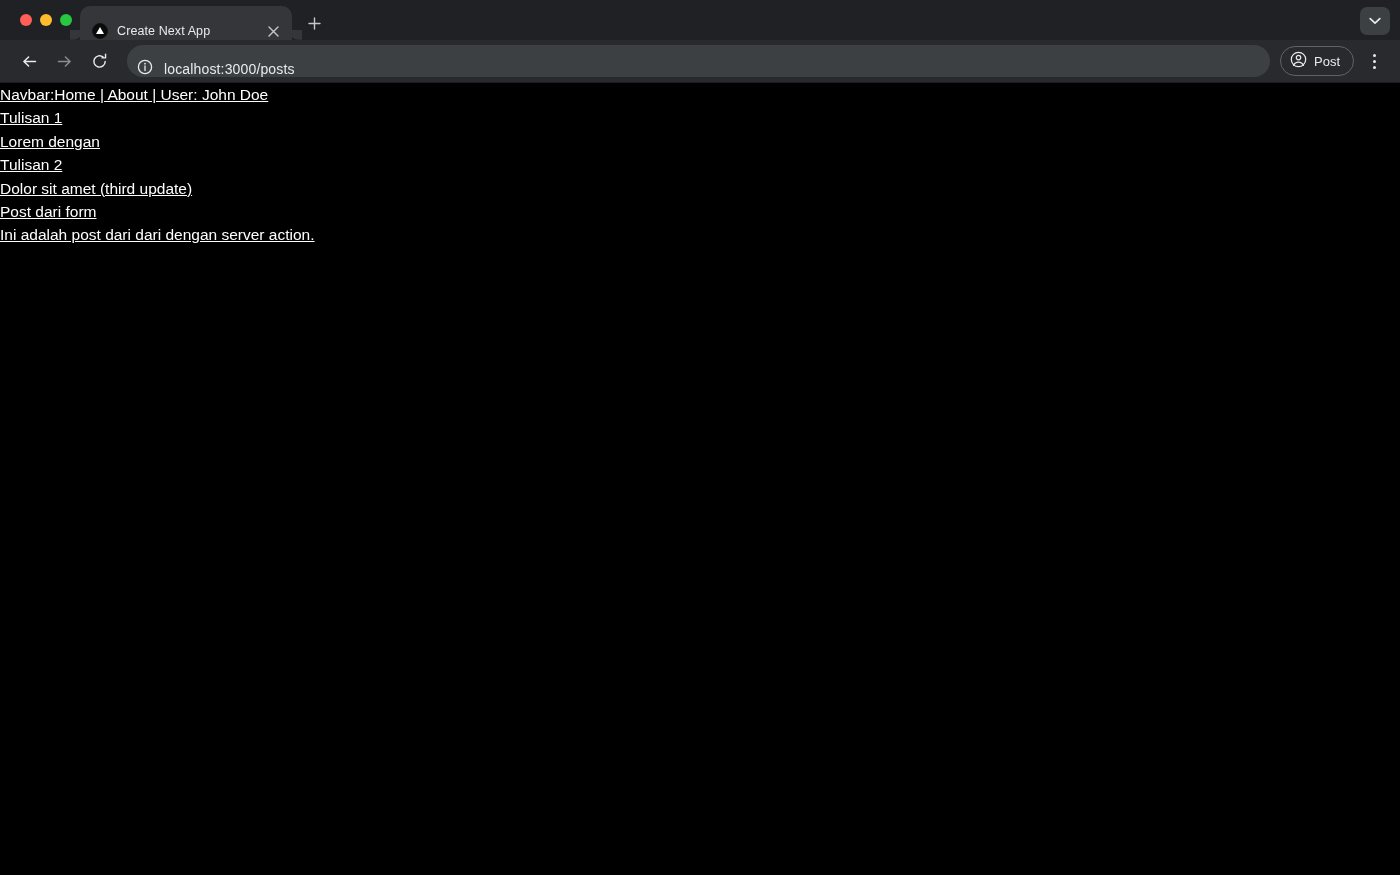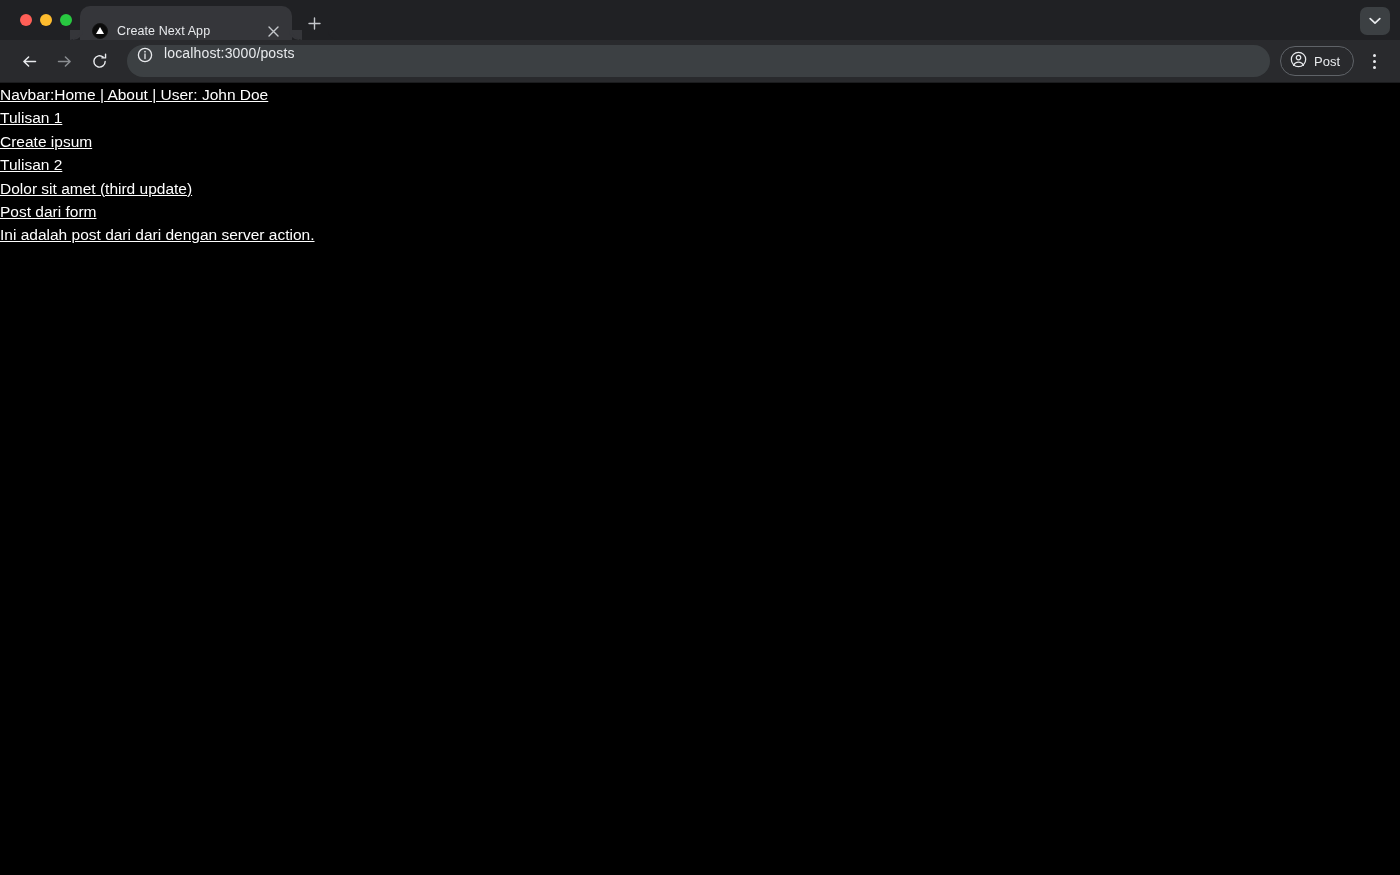--- a/index.html
+++ b/index.html
@@ -176,21 +176,21 @@
     margin-right: 5px;
   }
   .nav-btn.first { margin-left: 2px; }
 
   .omnibox {
     flex: 1;
     height: 32px;
     background: #3c4043;
     border-radius: 16px;
     display: flex;
-    align-items: flex-start;
+    align-items: flex-end;
     padding: 0 14px 0 8px;
     margin: 0 8px 0 8px;
     gap: 9px;
     min-width: 0;
   }
   .omnibox-icon {
     width: 20px; height: 20px;
     border-radius: 50%;
     display: flex;
     align-items: center;
@@ -366,21 +366,21 @@
         <span class="dot"></span>
         <span class="dot"></span>
       </span>
     </div>
   </div>
 
   <div class="viewport">
     <div class="page">
       <div class="page-line">Navbar:Home | About | User: John Doe</div>
       <div class="page-line">Tulisan 1</div>
-      <div class="page-line">Create ipsum</div>
+      <div class="page-line">Lorem dengan</div>
       <div class="page-line">Tulisan 2</div>
       <div class="page-line">Dolor sit amet (third update)</div>
       <div class="page-line">Post dari form</div>
       <div class="page-line">Ini adalah post dari dari dengan server action.</div>
     </div>
   </div>
 
 </div>
 
 </body></html>

